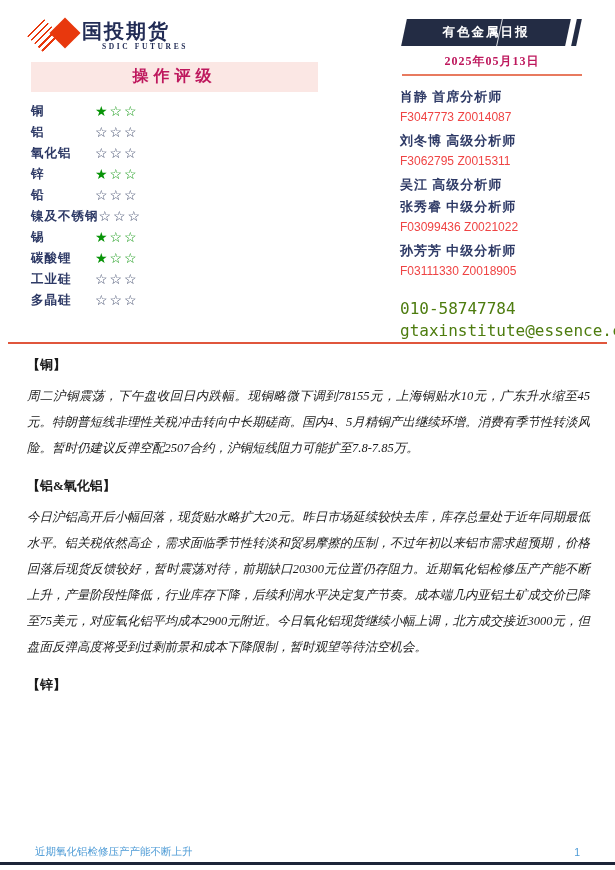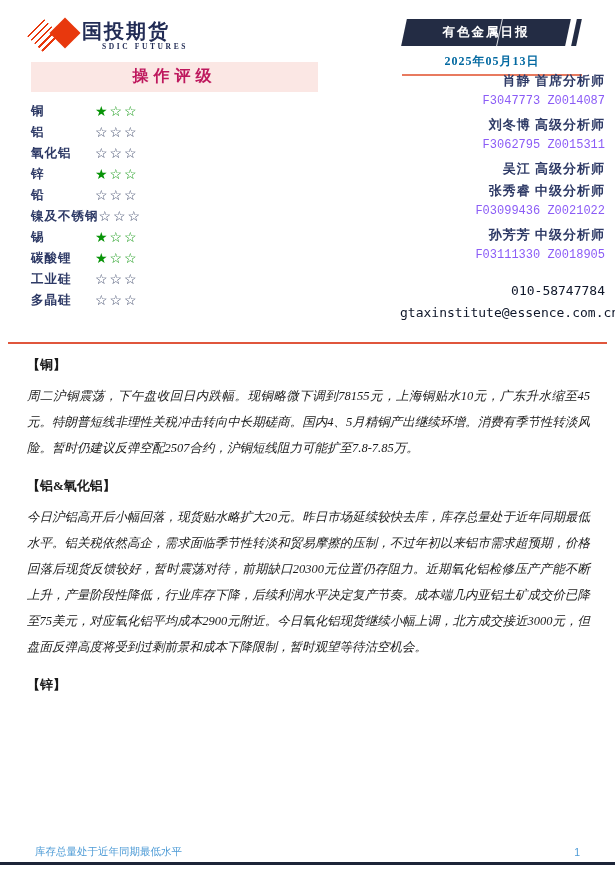--- a/index.html
+++ b/index.html
@@ -35,40 +35,40 @@
     width:100%; height:100%; display:flex; align-items:center; justify-content:center;
     transform:skewX(12deg);
     color:#ffffff; font-size:12.5px; font-weight:bold; letter-spacing:2px;
   }
   .banner-divider { position:absolute; left:58%; top:0; width:1px; height:100%; background:rgba(255,255,255,.85); }
   .banner-sliver {
     position:absolute; left:574px; top:19px; width:5px; height:27px;
     background:#232c44; transform:skewX(-12deg);
   }
   .date-block { position:absolute; left:402px; top:53px; width:180px; text-align:center; }
-  .date-text { color:#0369a1; font-size:12px; font-weight:bold; letter-spacing:1px; }
+  .date-text { color:#be185d; font-size:12px; font-weight:bold; letter-spacing:1px; }
   .date-underline { margin-top:4px; height:2px; background:#e87a5f; }
 
   
   .rating-panel { position:absolute; left:31px; top:62px; width:287px; }
   .rating-header {
     background:#fbe7e4; color:#be185d; text-align:center;
     font-size:16px; font-weight:bold; letter-spacing:5px; padding:4px 0 5px;
   }
   .rating-rows { margin-top:9px; }
   .rating-row { display:flex; align-items:center; height:21px; }
   .rating-label { color:#2e3a66; font-weight:bold; font-size:12.5px; min-width:64px; letter-spacing:1px; }
   .rating-stars { font-size:14px; letter-spacing:2px; line-height:1; }
 
   
-  .analysts { position:absolute; left:400px; top:72px; width:205px;text-align:right; }
+  .analysts { position:absolute; left:400px; top:88px; width:205px; }
   .a-name { height:22px; font-size:13px; font-weight:bold; color:#2e3a66; letter-spacing:1px; }
-  .a-cred { height:22px; font-family:Liberation Mono, monospace; font-size:12px; color:#8b5cf6; }
+  .a-cred { height:22px; font-family:Liberation Sans, sans-serif; font-size:12px; color:#ef4444; }
   .contact { margin-top:13px; }
-  .contact div { height:22px; font-family:"DejaVu Sans Mono","Liberation Mono",monospace; font-size:13px; color:#0f172a; }
+  .contact div { height:22px; font-family:"DejaVu Sans Mono","Liberation Mono",monospace; font-size:16px; color:#4d7c0f; }
 
   
   .red-divider { position:absolute; left:8px; top:342px; width:599px; height:2px; background:#e0563c; }
 
   
   .content { position:absolute; left:27px; top:356px; width:563px; color:#1a1a1a; }
   .section-heading { font-size:13px; font-weight:bold; margin-bottom:9px; }
   .section + .section .section-heading { margin-top:8px; }
   .section-body { font-size:12.5px; line-height:26px; text-align:justify;font-style:italic; }
   .section { margin-bottom:16px; }
@@ -180,18 +180,18 @@
     <div class="section">
       <div class="section-heading">【铝&amp;氧化铝】</div>
       <div class="section-body">今日沪铝高开后小幅回落，现货贴水略扩大20元。昨日市场延续较快去库，库存总量处于近年同期最低水平。铝关税依然高企，需求面临季节性转淡和贸易摩擦的压制，不过年初以来铝市需求超预期，价格回落后现货反馈较好，暂时震荡对待，前期缺口20300元位置仍存阻力。近期氧化铝检修压产产能不断上升，产量阶段性降低，行业库存下降，后续利润水平决定复产节奏。成本端几内亚铝土矿成交价已降至75美元，对应氧化铝平均成本2900元附近。今日氧化铝现货继续小幅上调，北方成交接近3000元，但盘面反弹高度将受到过剩前景和成本下降限制，暂时观望等待沽空机会。</div>
     </div>
     <div class="section">
       <div class="section-heading">【锌】</div>
     </div>
   </div>
 
   <div class="footer">
-    <span>库存总量处于近年同期最低水平</span>
+    <span>近期氧化铝检修压产产能不断上升</span>
     <span>1</span>
   </div>
   <div class="bottom-bar"></div>
 
 </div>
 
 </body></html>

